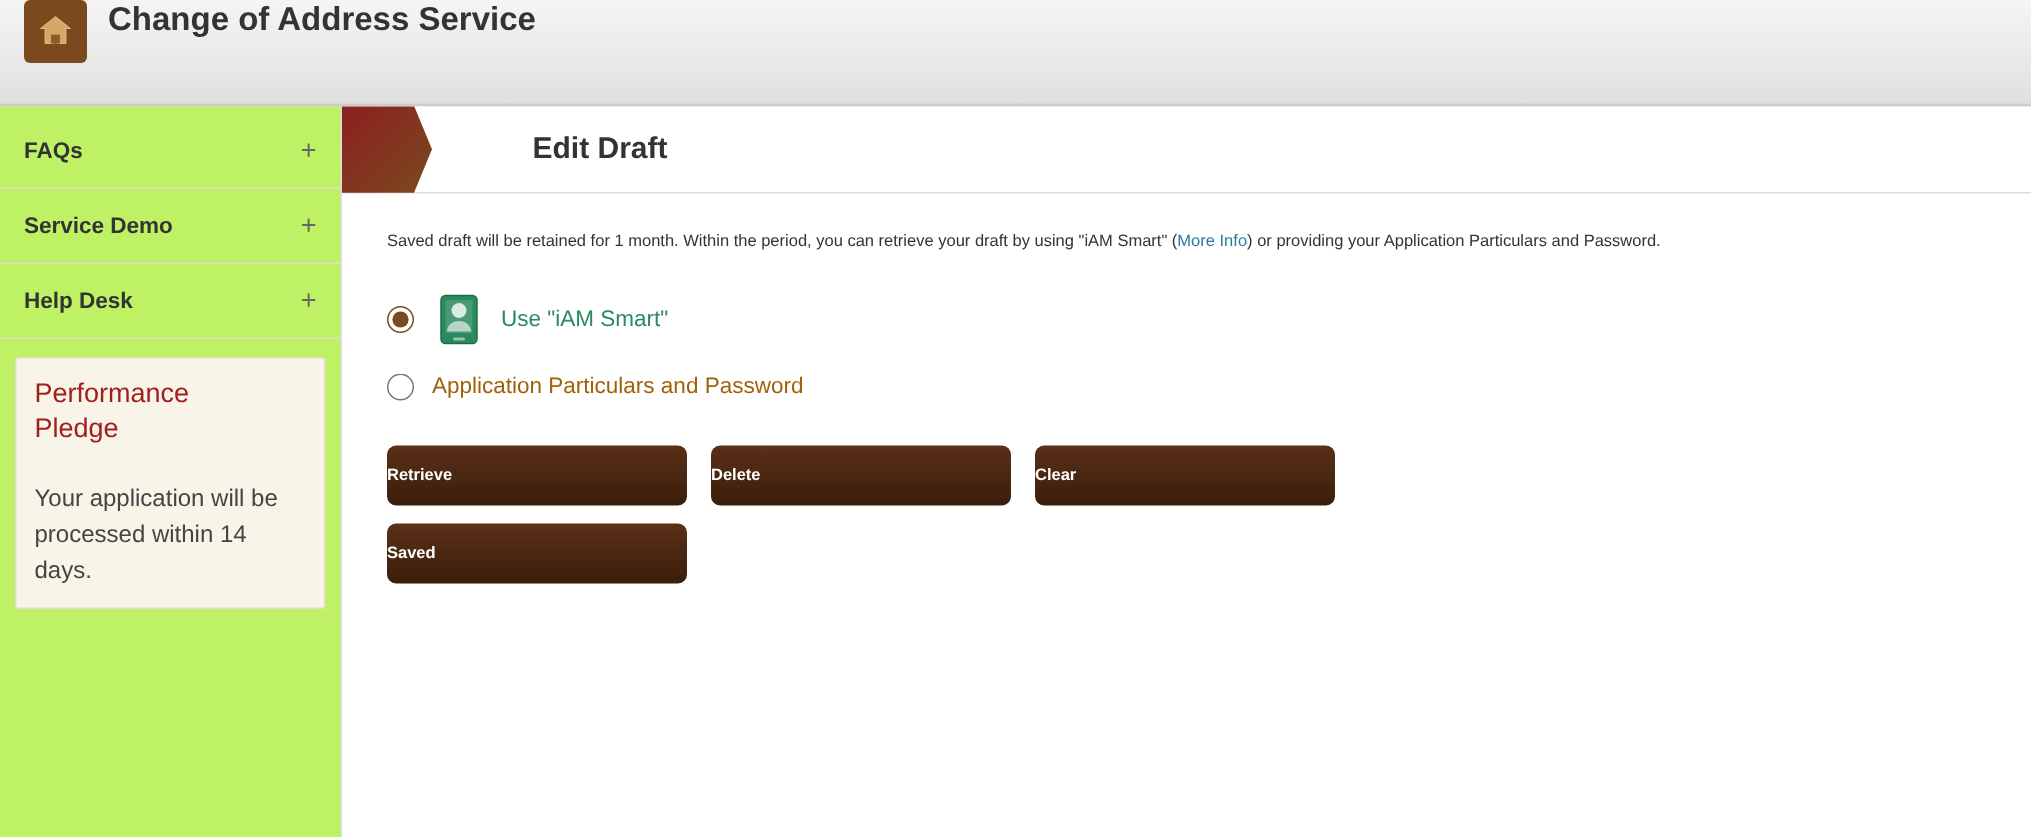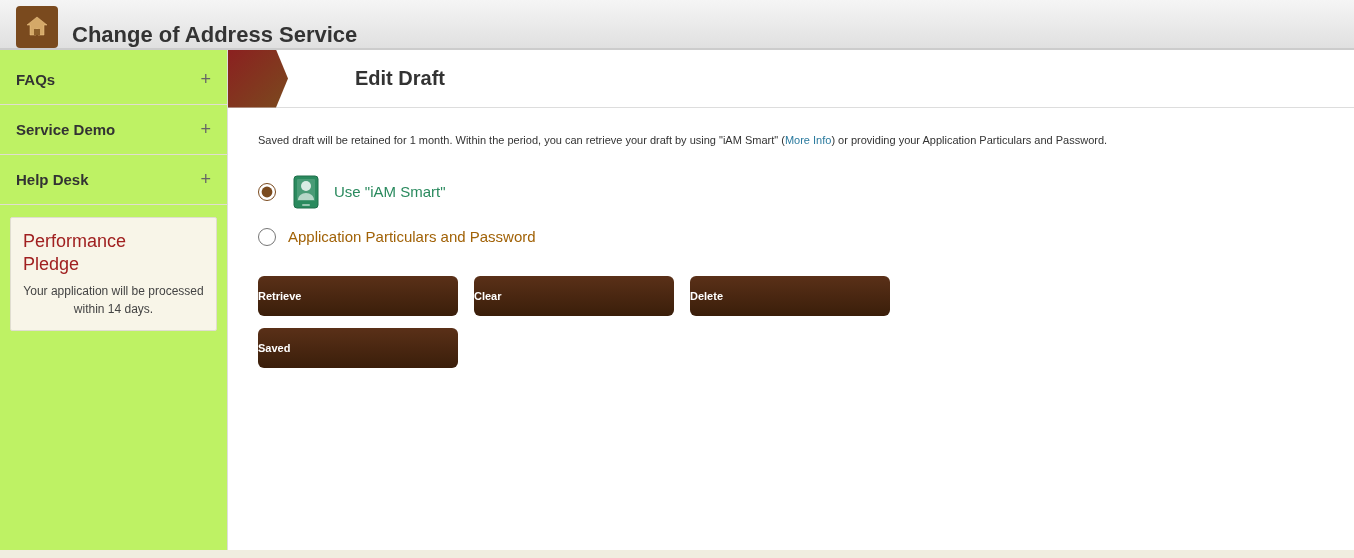--- a/index.html
+++ b/index.html
@@ -1,25 +1,25 @@
 <!DOCTYPE html>
 <html><head>
   <meta charset="utf-8">
   <style>
     * { box-sizing: border-box; margin: 0; padding: 0; }
     body { font-family: Arial, sans-serif; background: #f0ede0; font-size: 14px; color: #333; }
 
     
     .header {
       display: flex;
-      align-items: flex-end;
+      align-items: flex-start;
       background: linear-gradient(to bottom, #f5f5f5, #e0e0e0);
       border-bottom: 2px solid #ccc;
       padding: 0 16px;
-      height: 50px;
+      height: 71px;
     }
     .header-icon {
       width: 42px;
       height: 42px;
       background: #7a4a1e;
       border-radius: 4px;
       display: flex; align-items: center; justify-content: center;
       margin-right: 14px;
       flex-shrink: 0;
     }
@@ -66,27 +66,26 @@
       border: 1px solid #e0ddd0;
       background: #f8f5e8;
       padding: 12px;
       border-radius: 2px;
     }
     .pledge-title {
       font-family: 'cursive', Arial;
       color: #a02020;
       font-size: 18px;
       line-height: 1.3;
-      margin-bottom: 5px;
+      margin-bottom: 23px;
     }
     .pledge-text {
-      font-size: 12px;
+      font-size: 16px;
       color: #444;
       line-height: 1.5;
-      text-align: center;
     }
 
     
     .main {
       flex: 1;
       background: #fff;
       padding: 0;
     }
 
     
@@ -247,22 +246,22 @@
         </div>
 
         <div class="radio-option">
           <input type="radio" name="retrieve-option" id="opt-particulars" style="">
           <label for="opt-particulars" class="radio-label-plain">Application Particulars and Password</label>
         </div>
       </div>
 
       <div class="button-row">
         <button class="btn">Retrieve</button>
+        <button class="btn">Delete</button>
         <button class="btn">Clear</button>
-        <button class="btn">Delete</button>
       </div>
       <div class="button-row">
         <button class="btn">Saved</button>
       </div>
     </div>
 
   </div>
 </div>
 
 </body></html>

